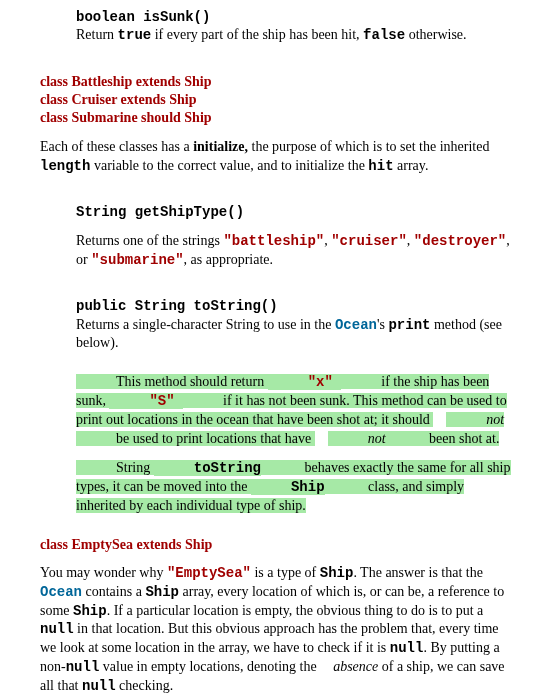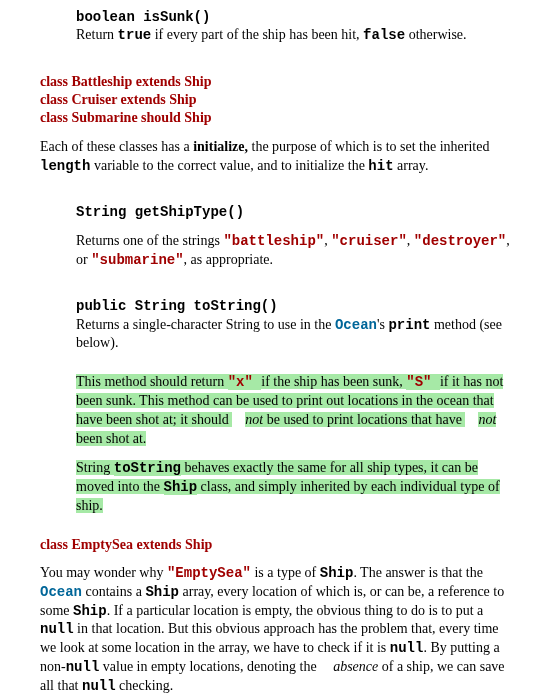--- a/index.html
+++ b/index.html
@@ -22,20 +22,21 @@
   .ital    { font-style: italic; margin-left: 13px; }
 
   .indent1 { margin-left: 36px; }
   .indent2 { margin-left: 36px; }
 
   .block { margin: 0 0 10px 0; line-height: 1.35; }
   .tight { margin: 0; line-height: 1.3; }
 
   .hl {
     background: #a6e9a6;
+    padding-left: 40px;
   }
 
   .section-gap { height: 18px; }
   .small-gap   { height: 10px; }
 </style>
 </head>
 <body>
 
 <div class="page">
 

